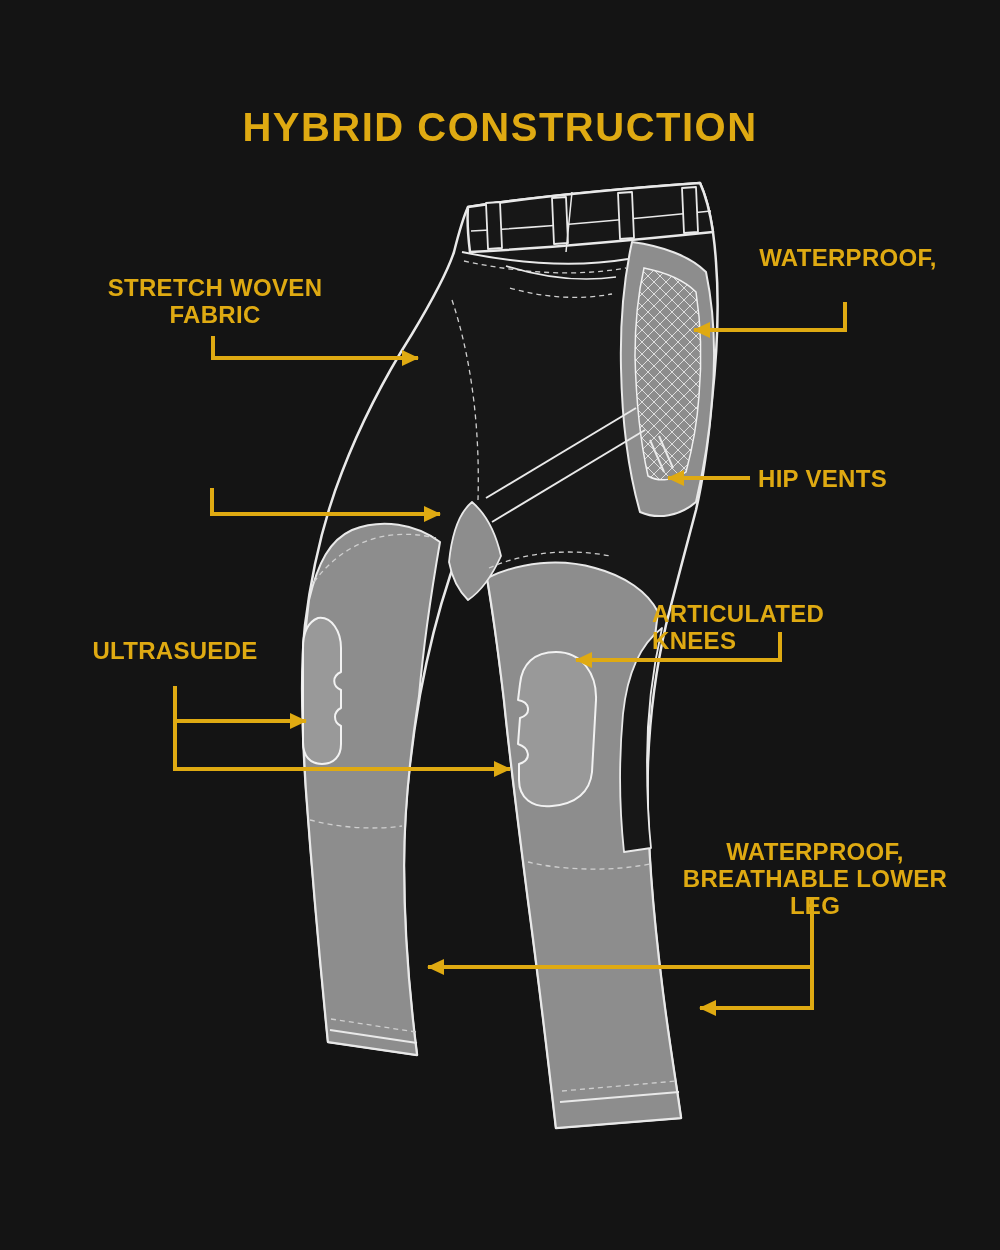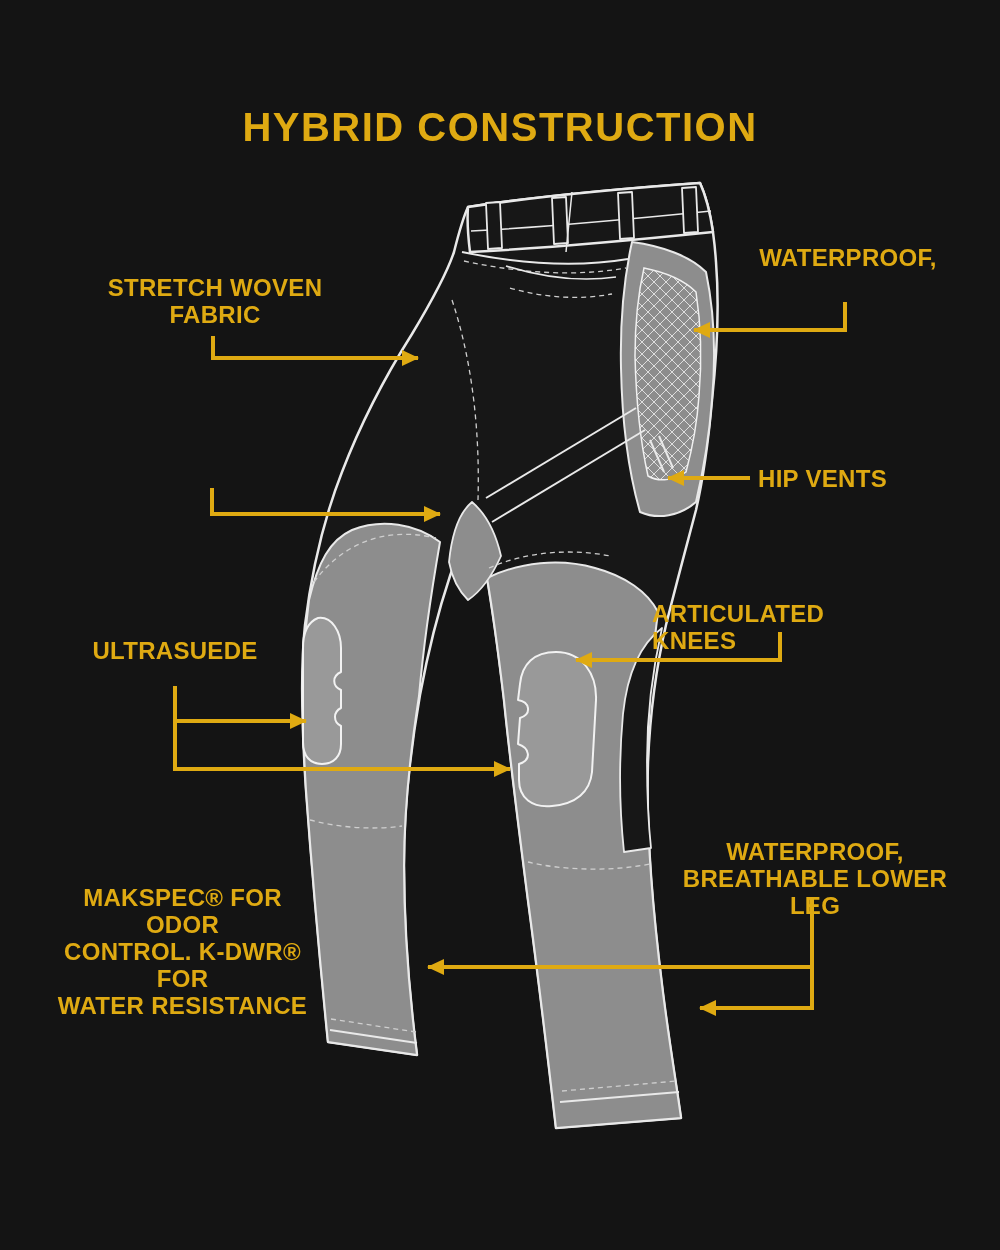--- a/index.html
+++ b/index.html
@@ -240,24 +240,19 @@
   </div>
 
   <div class="callout" id="co-knees">
     <div>ARTICULATED KNEES</div>
   </div>
 
   <div class="callout" id="co-kneepad">
     <div>ULTRASUEDE</div>
   </div>
 
-  <div class="callout" id="co-makspec">
-    <div>MAKSPEC® FOR ODOR</div>
-    <div>CONTROL. K-DWR® FOR</div>
-    <div>WATER RESISTANCE</div>
-  </div>
 
   <div class="callout" id="co-lowerleg">
     <div>WATERPROOF,</div>
     <div>BREATHABLE LOWER LEG</div>
   </div>
 
 </div>
 
 </body></html>

